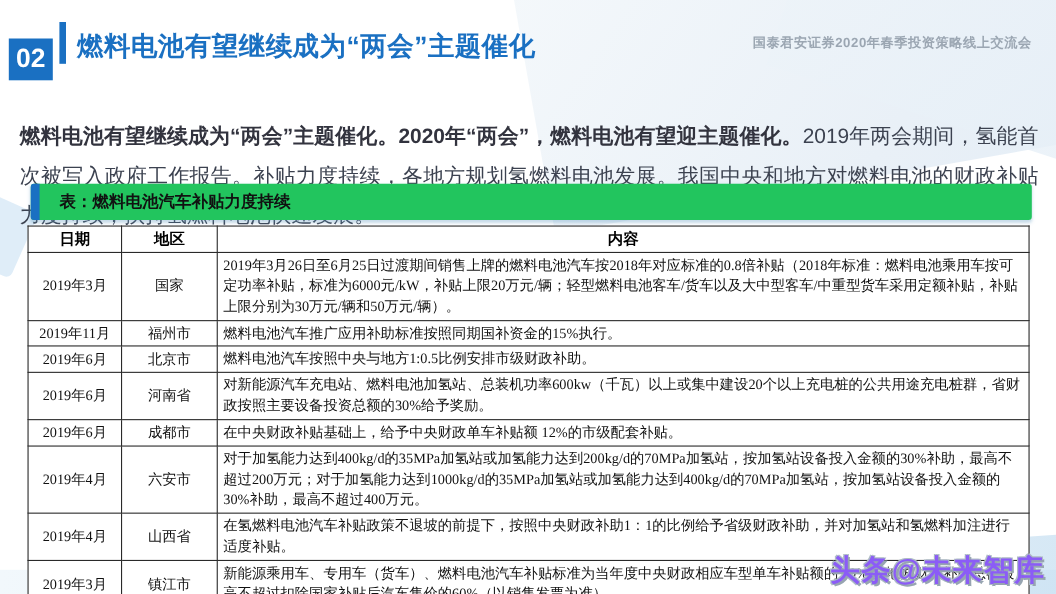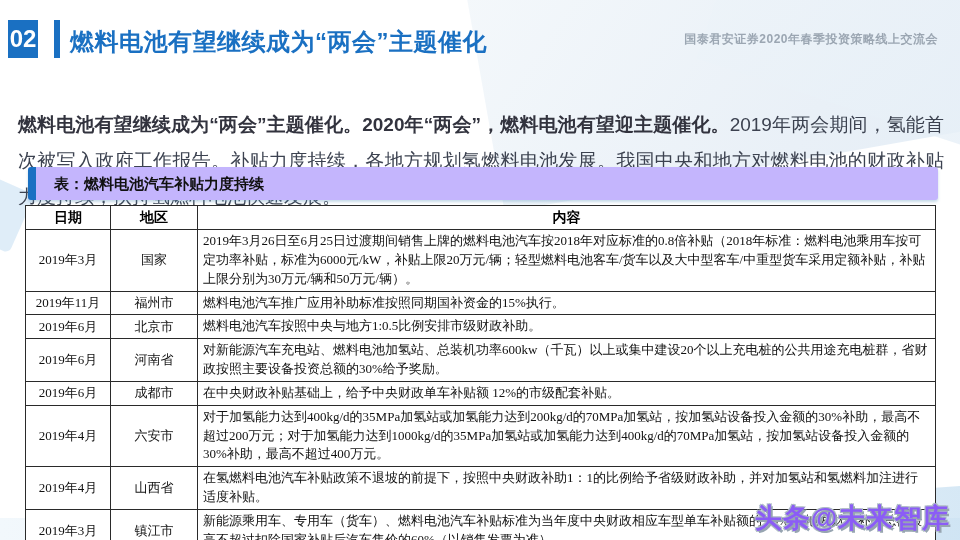--- a/index.html
+++ b/index.html
@@ -29,21 +29,21 @@
     background:linear-gradient(to right,#f2f8fc 0%,#e2eff9 55%,#d2e6f4 100%);
   }
   .deco-bottom2{
     right:-40px;bottom:-18px;width:420px;height:60px;
     background:linear-gradient(to right,#e4f0f9,#cde3f3);
     transform:rotate(-4deg);opacity:.85;
   }
   
   .header{position:absolute;top:0;left:0;width:960px;height:78px;}
   .num-badge{
-    position:absolute;left:8px;top:20px;width:30px;height:38px;
+    position:absolute;left:8px;top:35px;width:40px;height:38px;
     background:#1a70c2;color:#ffffff;font-weight:bold;font-size:24px;
     display:flex;align-items:center;justify-content:center;
   }
   .title-sep{
     position:absolute;left:54px;top:20px;width:6px;height:38px;background:#1a70c2;
   }
   .page-title{
     position:absolute;left:70px;top:26px;
     font-size:24px;font-weight:bold;color:#1a70c2;letter-spacing:.5px;
   }
@@ -53,21 +53,21 @@
   }
   
   .intro{
     position:absolute;left:18px;top:88px;width:926px;
     font-size:19px;line-height:1.9;color:#3c4250;text-align:justify;
   }
   .intro .lead{font-weight:bold;color:#32333e;}
   
   .caption-bar{
     position:absolute;left:28px;top:167px;width:910px;height:33px;
-    background:#c4b5fd;border-radius:3px;
+    background:#22c55e;border-radius:3px;
     box-shadow:0 2px 3px rgba(90,150,190,.35);
     text-decoration:underline;
   }
   .caption-accent{
     position:absolute;left:0;top:0;width:8px;height:33px;
     background:#1a70c2;border-radius:3px 0 0 3px;
   }
   .caption-text{
     position:absolute;left:26px;top:0;height:33px;line-height:33px;
     font-size:15px;font-weight:bold;color:#111111;

